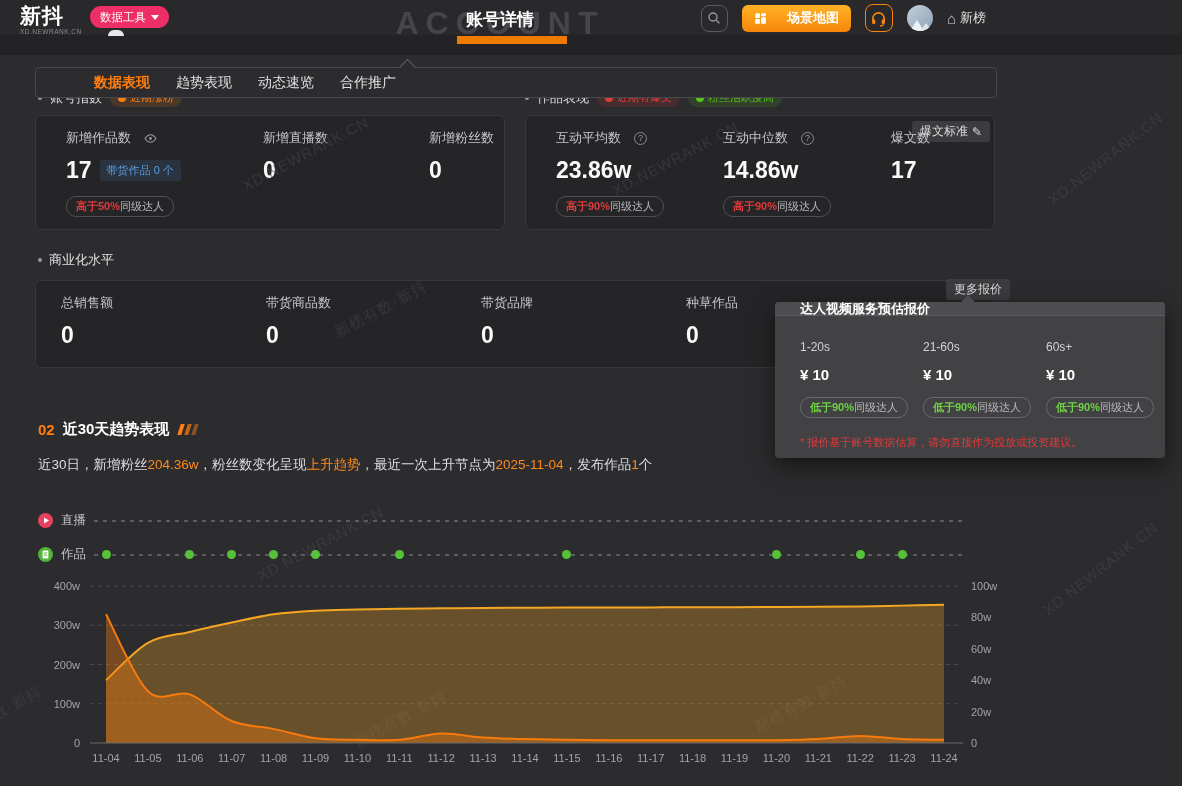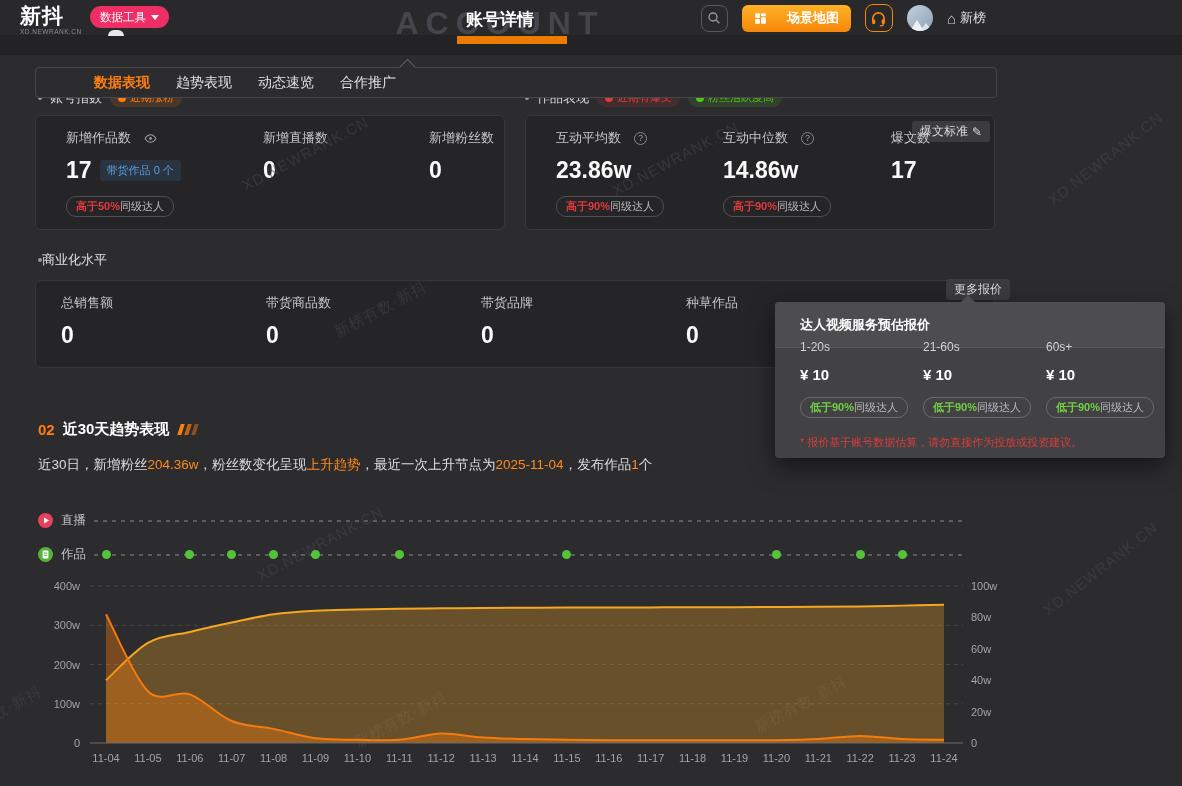--- a/index.html
+++ b/index.html
@@ -66,30 +66,30 @@
   .tag-blue { font-size:11px; font-weight:normal; color:#5b9ee0; background:rgba(70,130,200,.16); border-radius:3px; padding:3px 7px;text-align:center; }
   .rankpill { display:inline-flex; margin-top:12px; font-size:11px; border:1px solid #4f4f53; border-radius:10px; padding:2px 9px; }
   .rank-red { color:#e03a3a; font-weight:bold; }
   .rank-green { color:#6fd143; font-weight:bold; }
   .rank-rest { color:#b9b9bd; }
   .qmark { width:13px; height:13px; border:1px solid #8a8a8e; border-radius:50%; color:#9a9a9e; font-size:9px;
     display:inline-flex; align-items:center; justify-content:center; cursor:pointer; }
   .corner-tag { position:absolute; top:5px; right:4px; background:#3c3c3e; border-radius:3px; padding:2px 8px;
     font-size:12px; color:#dcdcde; cursor:pointer; display:flex; gap:4px; align-items:center; }
 
-  .sec-label { position:absolute; display:flex; align-items:center; font-size:13px; color:#e0e0e2; }
+  .sec-label { position:absolute; display:flex; align-items:center; gap:7px; font-size:13px; color:#e0e0e2; }
 
   .more-btn { position:absolute; left:946px; top:279px; background:#3c3c3e; border-radius:3px; padding:2px 8px;
     font-size:12px; color:#dcdcde; cursor:pointer; z-index:18; }
 
   
   .popup { position:absolute; left:775px; top:302px; width:390px; height:156px; background:#424245; border-radius:4px;
     box-shadow:0 8px 24px rgba(0,0,0,.55); z-index:20; }
   .popup-notch { position:absolute; left:188px; top:-5px; width:10px; height:10px; background:#4d4d50; transform:rotate(45deg); }
-  .popup-head { height:46px; background:#4d4d50; border-radius:4px 4px 0 0; border-bottom:1px solid #5a5a5e;
+  .popup-head { height:14px; background:#4d4d50; border-radius:4px 4px 0 0; border-bottom:1px solid #5a5a5e;
     display:flex; align-items:center; padding-left:25px; font-size:13px; font-weight:bold; color:#fff; }
   .pcol { position:absolute; top:38px; width:120px; }
   .pcol .plabel { font-size:12px; color:#d2d2d6; }
   .pcol .pprice { font-size:15px; font-weight:bold; color:#fff; margin-top:12px; }
   .pcol .rankpill { border-color:#6a6a6e; margin-top:14px; }
   .popup-note { position:absolute; left:25px; top:133px; font-size:11px; color:#e03a3a; }
 
   
   .sec2-head { position:absolute; left:38px; top:420px; display:flex; align-items:center; gap:8px; }
   .sec2-num { color:#ff7e0e; font-size:15px; font-weight:bold; }

